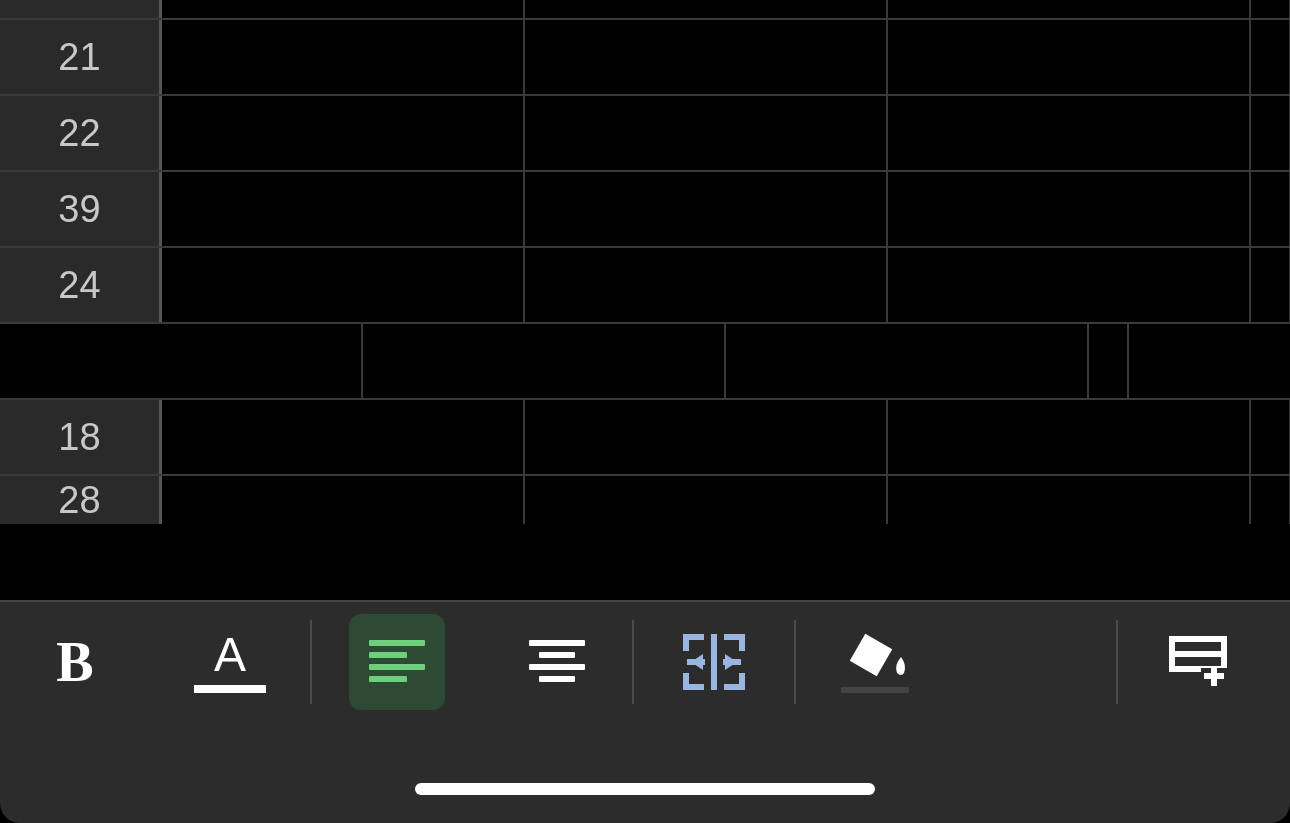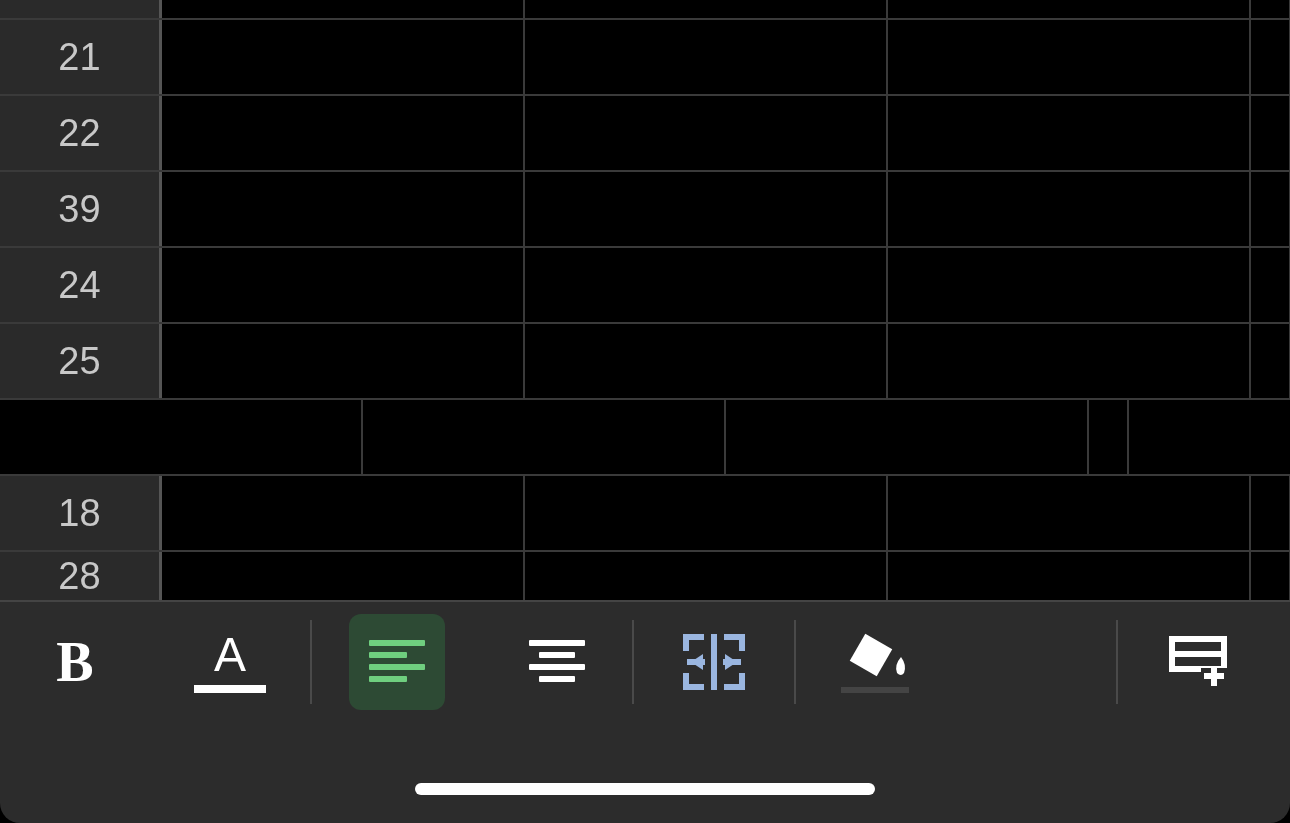--- a/index.html
+++ b/index.html
@@ -195,27 +195,20 @@
     <div class="cell"></div>
   </div>
   <div class="row">
     <div class="row-header">24</div>
     <div class="cell"></div>
     <div class="cell"></div>
     <div class="cell"></div>
     <div class="cell"></div>
   </div>
   <div class="row">
-    <div class="row-header">25</div>
-    <div class="cell"></div>
-    <div class="cell"></div>
-    <div class="cell"></div>
-    <div class="cell"></div>
-  </div>
-  <div class="row">
     <div class="cell"></div>
     <div class="cell"></div>
     <div class="cell"></div>
     <div class="cell"></div>
   </div>
   <div class="row">
     <div class="row-header">18</div>
     <div class="cell"></div>
     <div class="cell"></div>
     <div class="cell"></div>

